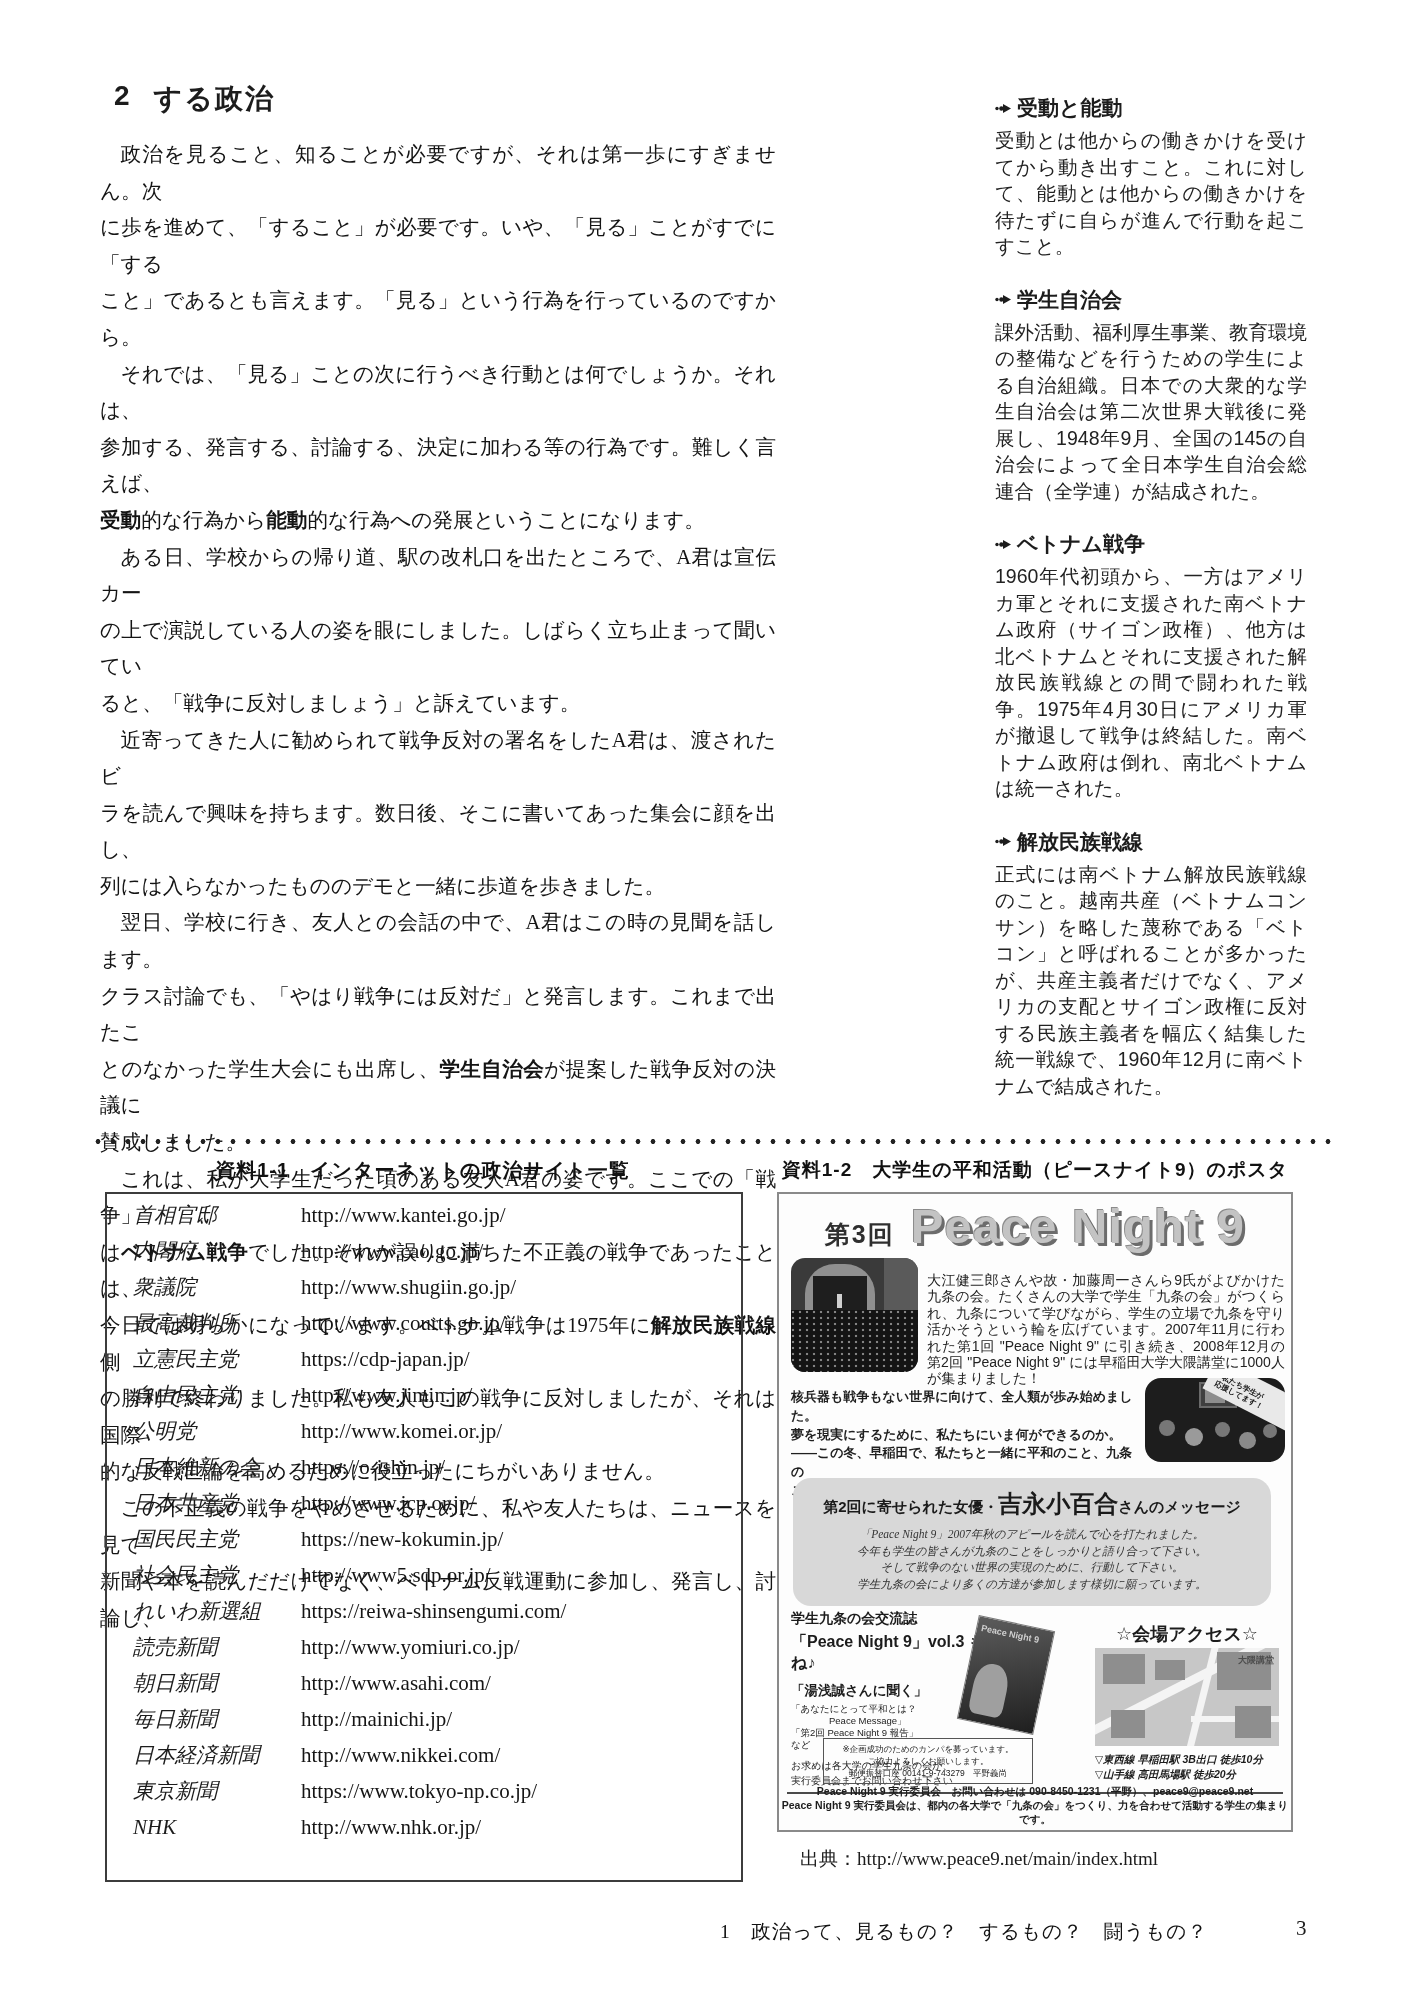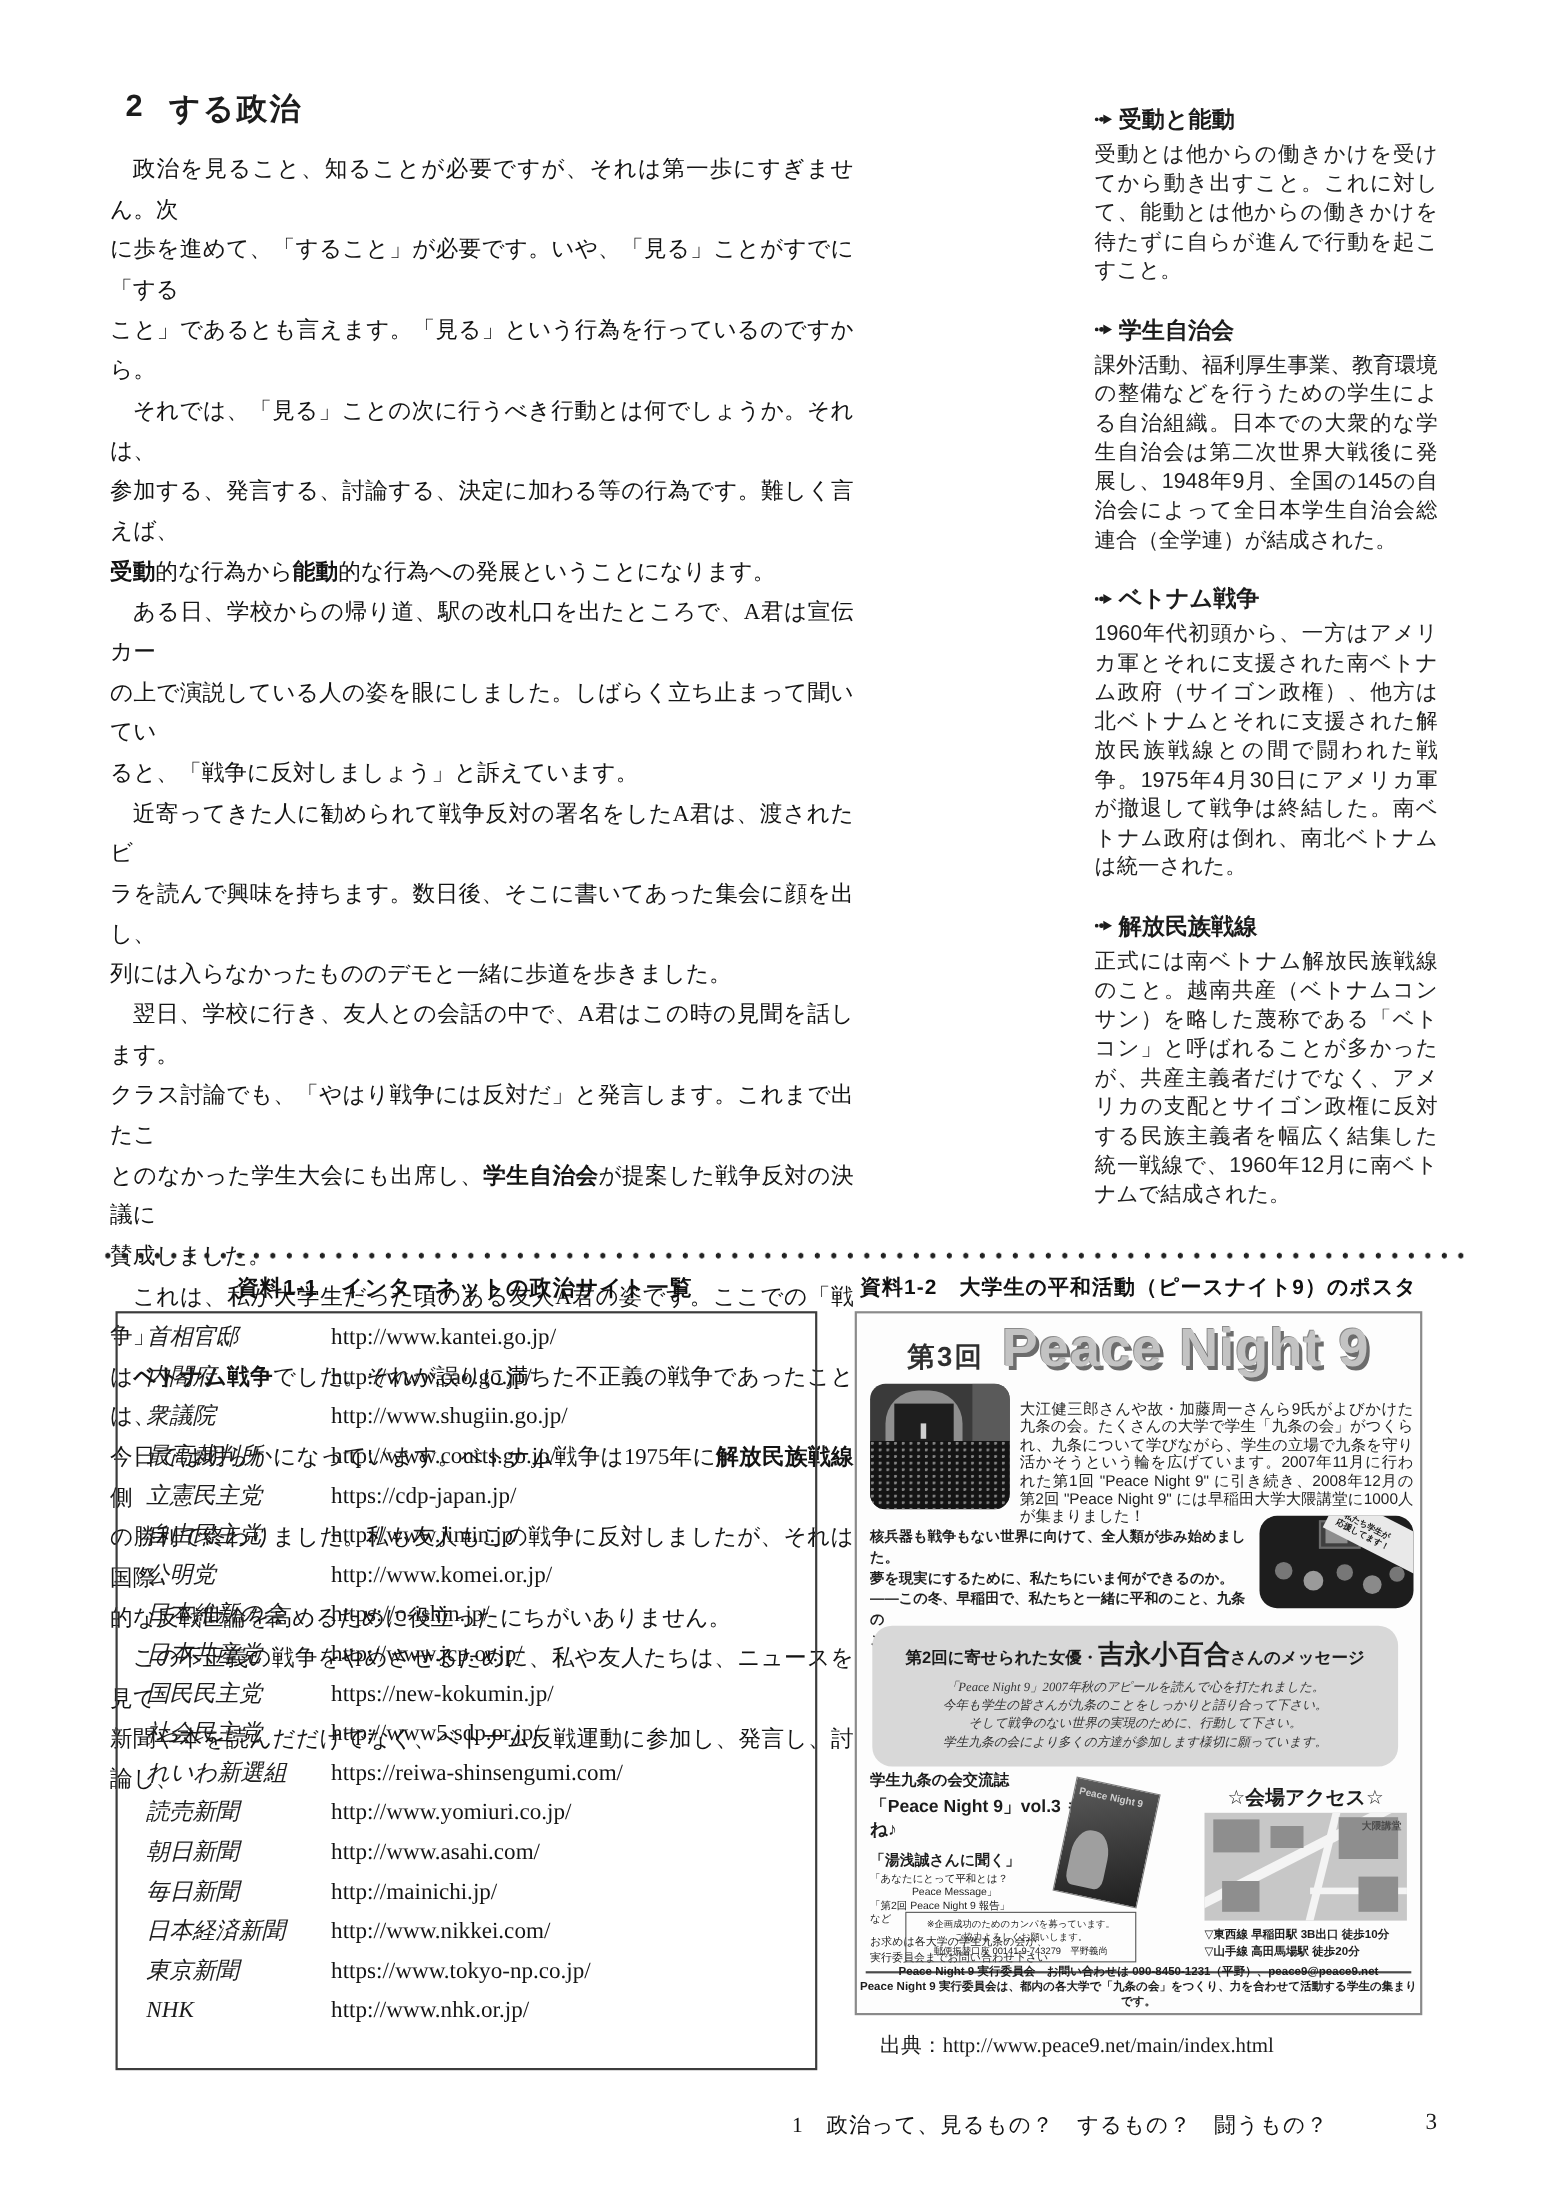--- a/index.html
+++ b/index.html
@@ -105,21 +105,21 @@
     border:1px solid #555; font-size:8.5px; line-height:12px; text-align:center;
     padding-top:4px; white-space:pre-line; color:#222; }
   .access-title { position:absolute; left:316px; top:428px; width:184px; text-align:center;
     font-size:18px; font-weight:700; }
   .map { position:absolute; left:316px; top:454px; width:184px; height:98px;
     background:#c7c7c7; overflow:hidden; }
   .map .road { position:absolute; background:#f4f4f4; }
   .map .block { position:absolute; background:#8e8e8e; }
   .map-label { position:absolute; right:5px; top:6px; font-size:9px; font-weight:700; color:#4c4c4c; }
   .access-lines { position:absolute; left:316px; top:558px; width:190px;
-    font-size:10.5px; line-height:14.5px; white-space:pre-line; font-weight:600; }
+    font-size:10.5px; line-height:14.5px; white-space:pre-line; font-weight:600;font-style:italic; }
   .poster-rule { position:absolute; left:8px; right:8px; top:598px; border-top:2px solid #4a4a4a; }
   .poster-foot1 { position:absolute; left:0; top:605px; width:100%; text-align:center;
     font-size:10.5px; font-weight:600; color:#1d1d1d; }
   .poster-foot2 { position:absolute; left:0; top:591px; width:100%; text-align:center;
     font-size:10.5px; font-weight:600; color:#1d1d1d; }
   .source-line { position:absolute; left:800px; top:1846px; font-size:19px;
     font-family:"Liberation Serif","DejaVu Serif",serif; }
   
   .page-footer { position:absolute; left:720px; top:1918px; width:560px;
     font-family:"Liberation Serif","DejaVu Serif",serif; font-size:19.5px;

